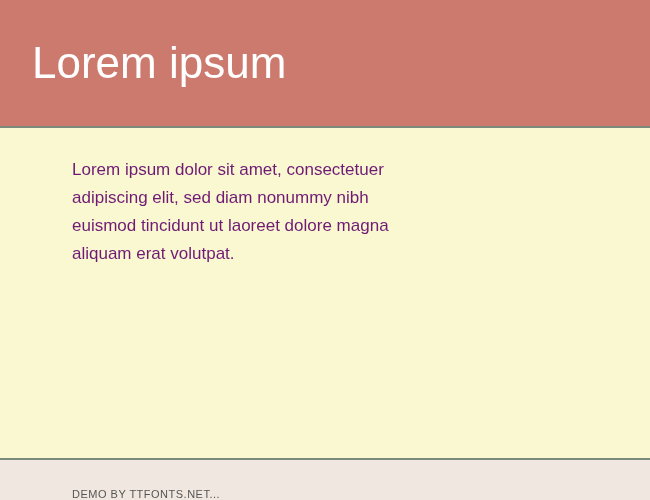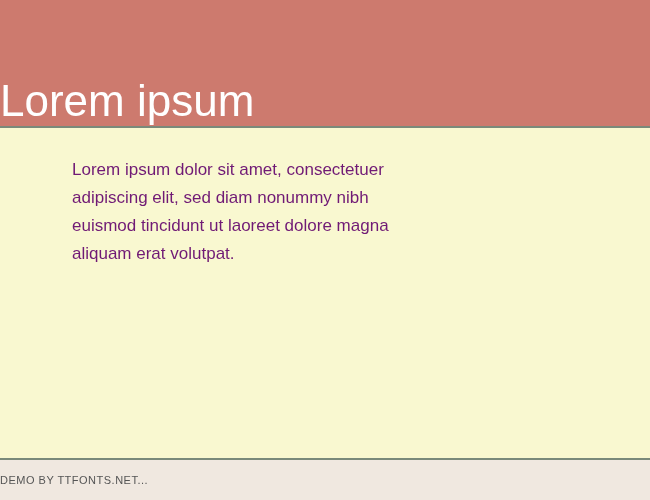--- a/index.html
+++ b/index.html
@@ -11,21 +11,22 @@
       width: 650px;
       height: 500px;
       font-family: 'Arial Narrow', Arial, sans-serif;
       background: #f5f5f0;
       overflow: hidden;
     }
     .header {
       background: #cd7a6e;
       height: 128px;
       display: flex;
-      align-items: flex-end;
+      align-items: center;
+      padding-left: 32px;
       border-bottom: 2px solid #7a8a7a;
     }
     .header h1 {
       color: #ffffff;
       font-size: 44px;
       font-weight: normal;
       font-stretch: condensed;
       letter-spacing: 0px;
     }
     .content {
@@ -38,21 +39,22 @@
       color: #701a75;
       font-size: 17px;
       line-height: 28px;
       font-stretch: condensed;
       max-width: 320px;
     }
     .footer {
       background: #f0e8e0;
       height: 40px;
       display: flex;
-      align-items: center;
+      align-items: flex-end;
+      padding-left: 72px;
     }
     .footer span {
       color: #555555;
       font-size: 11px;
       letter-spacing: 0.5px;
       font-stretch: condensed;
     }
   </style>
 </head>
 <body>

